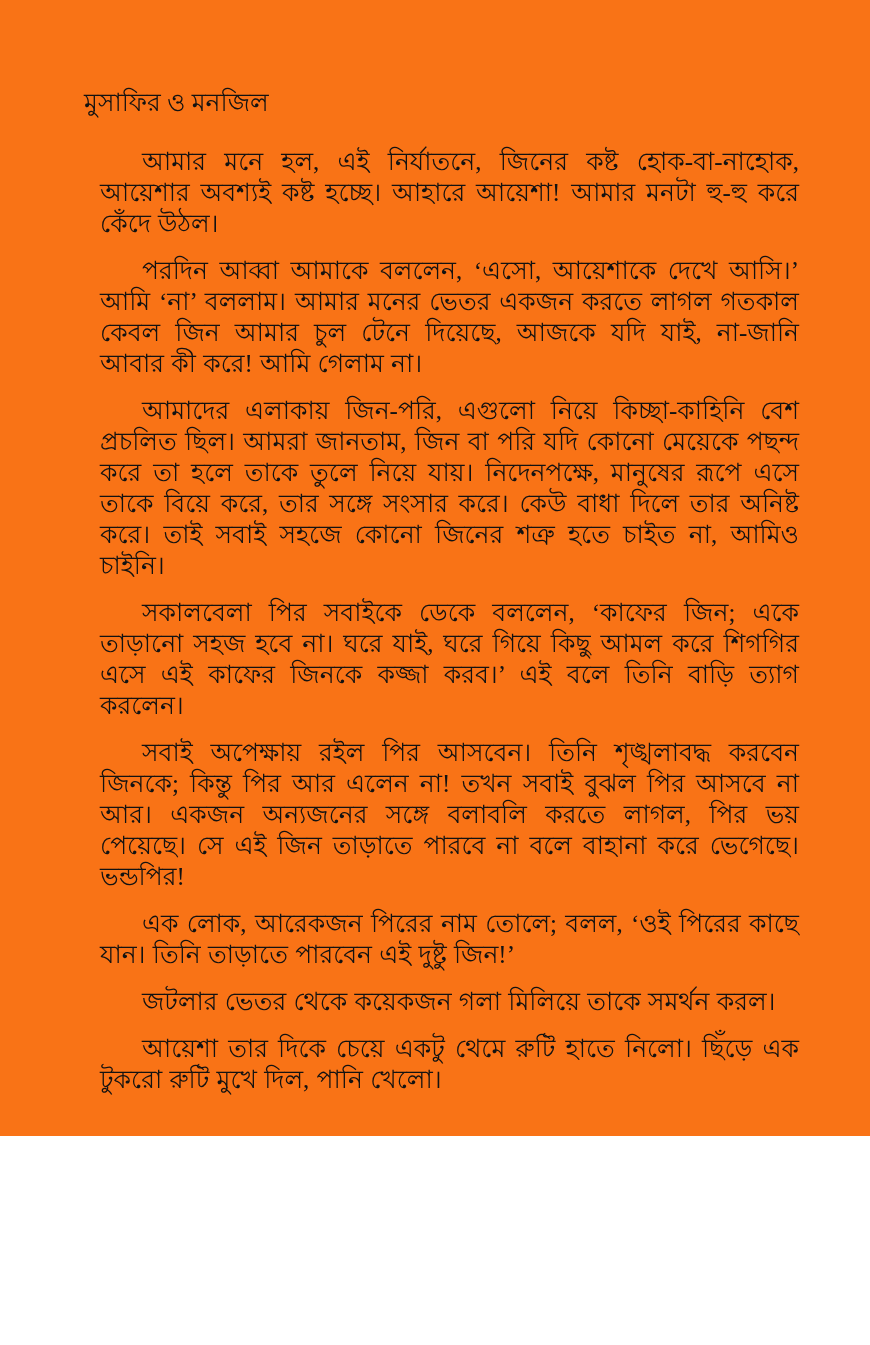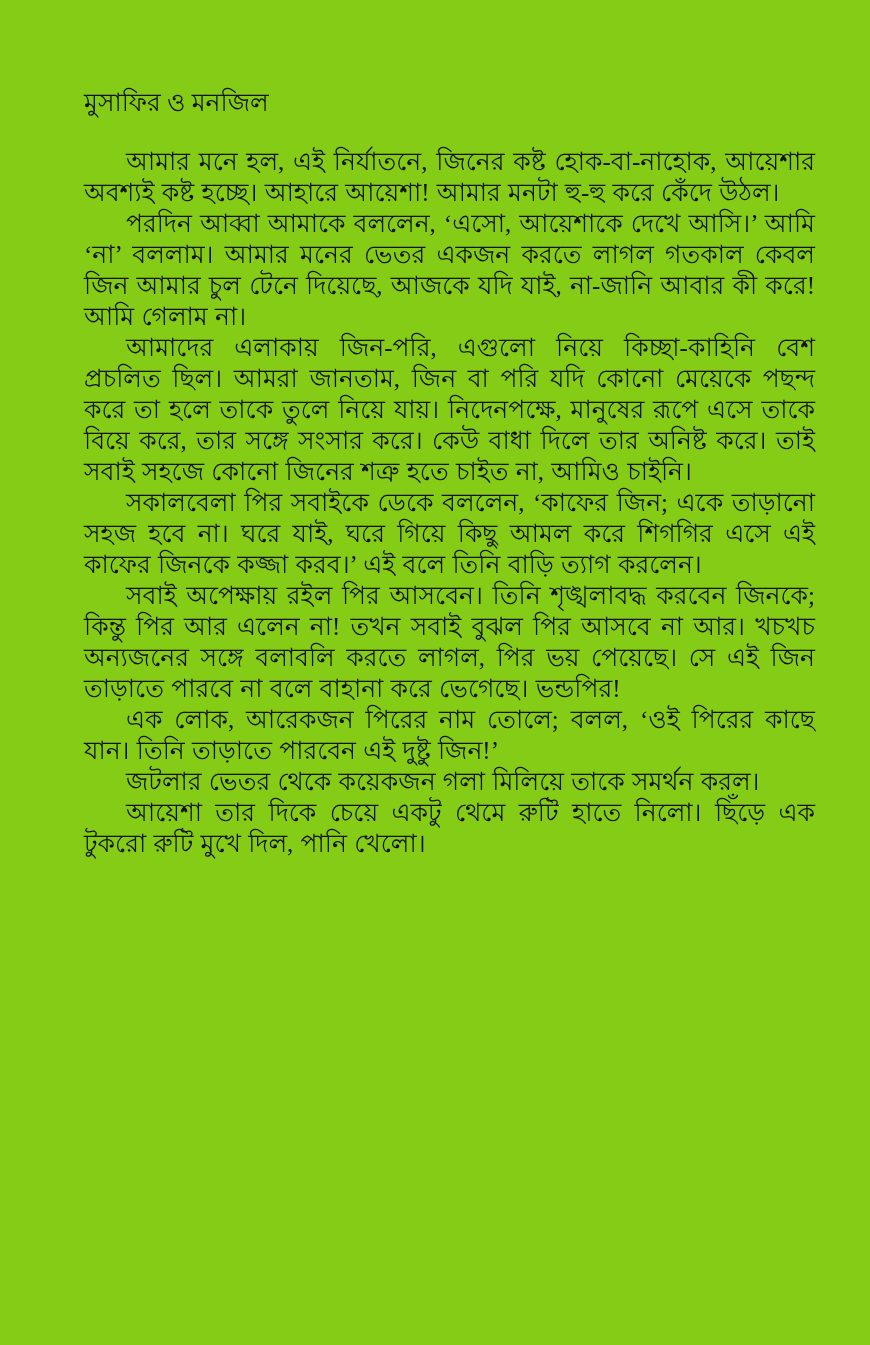--- a/index.html
+++ b/index.html
@@ -10,52 +10,52 @@
   body {
     width: 870px;
     height: 1345px;
     overflow: hidden;
     font-family: "Liberation Serif", "DejaVu Serif", serif;
     color: #141414;
   }
   .page {
     box-sizing: border-box;
     width: 870px;
-    height: 1345px;
+    height: 1136px;
     padding: 88px 55px 0 84px;
-    background: #84cc16;
+    background: #f97316;
   }
   .running-header {
     font-size: 25px;
     line-height: 30px;
     font-weight: 400;
     margin-bottom: 28px;
     color: #121212;
   }
   .body-text p {
-    margin: 0;
+    margin: 16px;
     padding: 0;
     font-size: 25px;
     line-height: 31px;
     text-align: justify;
     text-indent: 42px;
     color: #121212;
     word-spacing: 1px;
   }
 </style>
 </head>
 <body>
 
 <div class="page">
   <div class="running-header">মুসাফির ও মনজিল</div>
 
   <div class="body-text">
     <p>আমার মনে হল, এই নির্যাতনে, জিনের কষ্ট হোক-বা-নাহোক, আয়েশার অবশ্যই কষ্ট হচ্ছে। আহারে আয়েশা! আমার মনটা হু-হু করে কেঁদে উঠল।</p>
     <p>পরদিন আব্বা আমাকে বললেন, ‘এসো, আয়েশাকে দেখে আসি।’ আমি ‘না’ বললাম। আমার মনের ভেতর একজন করতে লাগল গতকাল কেবল জিন আমার চুল টেনে দিয়েছে, আজকে যদি যাই, না-জানি আবার কী করে! আমি গেলাম না।</p>
     <p>আমাদের এলাকায় জিন-পরি, এগুলো নিয়ে কিচ্ছা-কাহিনি বেশ প্রচলিত ছিল। আমরা জানতাম, জিন বা পরি যদি কোনো মেয়েকে পছন্দ করে তা হলে তাকে তুলে নিয়ে যায়। নিদেনপক্ষে, মানুষের রূপে এসে তাকে বিয়ে করে, তার সঙ্গে সংসার করে। কেউ বাধা দিলে তার অনিষ্ট করে। তাই সবাই সহজে কোনো জিনের শত্রু হতে চাইত না, আমিও চাইনি।</p>
     <p>সকালবেলা পির সবাইকে ডেকে বললেন, ‘কাফের জিন; একে তাড়ানো সহজ হবে না। ঘরে যাই, ঘরে গিয়ে কিছু আমল করে শিগগির এসে এই কাফের জিনকে কজ্জা করব।’ এই বলে তিনি বাড়ি ত্যাগ করলেন।</p>
-    <p>সবাই অপেক্ষায় রইল পির আসবেন। তিনি শৃঙ্খলাবদ্ধ করবেন জিনকে; কিন্তু পির আর এলেন না! তখন সবাই বুঝল পির আসবে না আর। খচখচ অন্যজনের সঙ্গে বলাবলি করতে লাগল, পির ভয় পেয়েছে। সে এই জিন তাড়াতে পারবে না বলে বাহানা করে ভেগেছে। ভন্ডপির!</p>
+    <p>সবাই অপেক্ষায় রইল পির আসবেন। তিনি শৃঙ্খলাবদ্ধ করবেন জিনকে; কিন্তু পির আর এলেন না! তখন সবাই বুঝল পির আসবে না আর। একজন অন্যজনের সঙ্গে বলাবলি করতে লাগল, পির ভয় পেয়েছে। সে এই জিন তাড়াতে পারবে না বলে বাহানা করে ভেগেছে। ভন্ডপির!</p>
     <p>এক লোক, আরেকজন পিরের নাম তোলে; বলল, ‘ওই পিরের কাছে যান। তিনি তাড়াতে পারবেন এই দুষ্টু জিন!’</p>
     <p>জটলার ভেতর থেকে কয়েকজন গলা মিলিয়ে তাকে সমর্থন করল।</p>
     <p>আয়েশা তার দিকে চেয়ে একটু থেমে রুটি হাতে নিলো। ছিঁড়ে এক টুকরো রুটি মুখে দিল, পানি খেলো।</p>
   </div>
 
 </div>
 
 </body></html>

